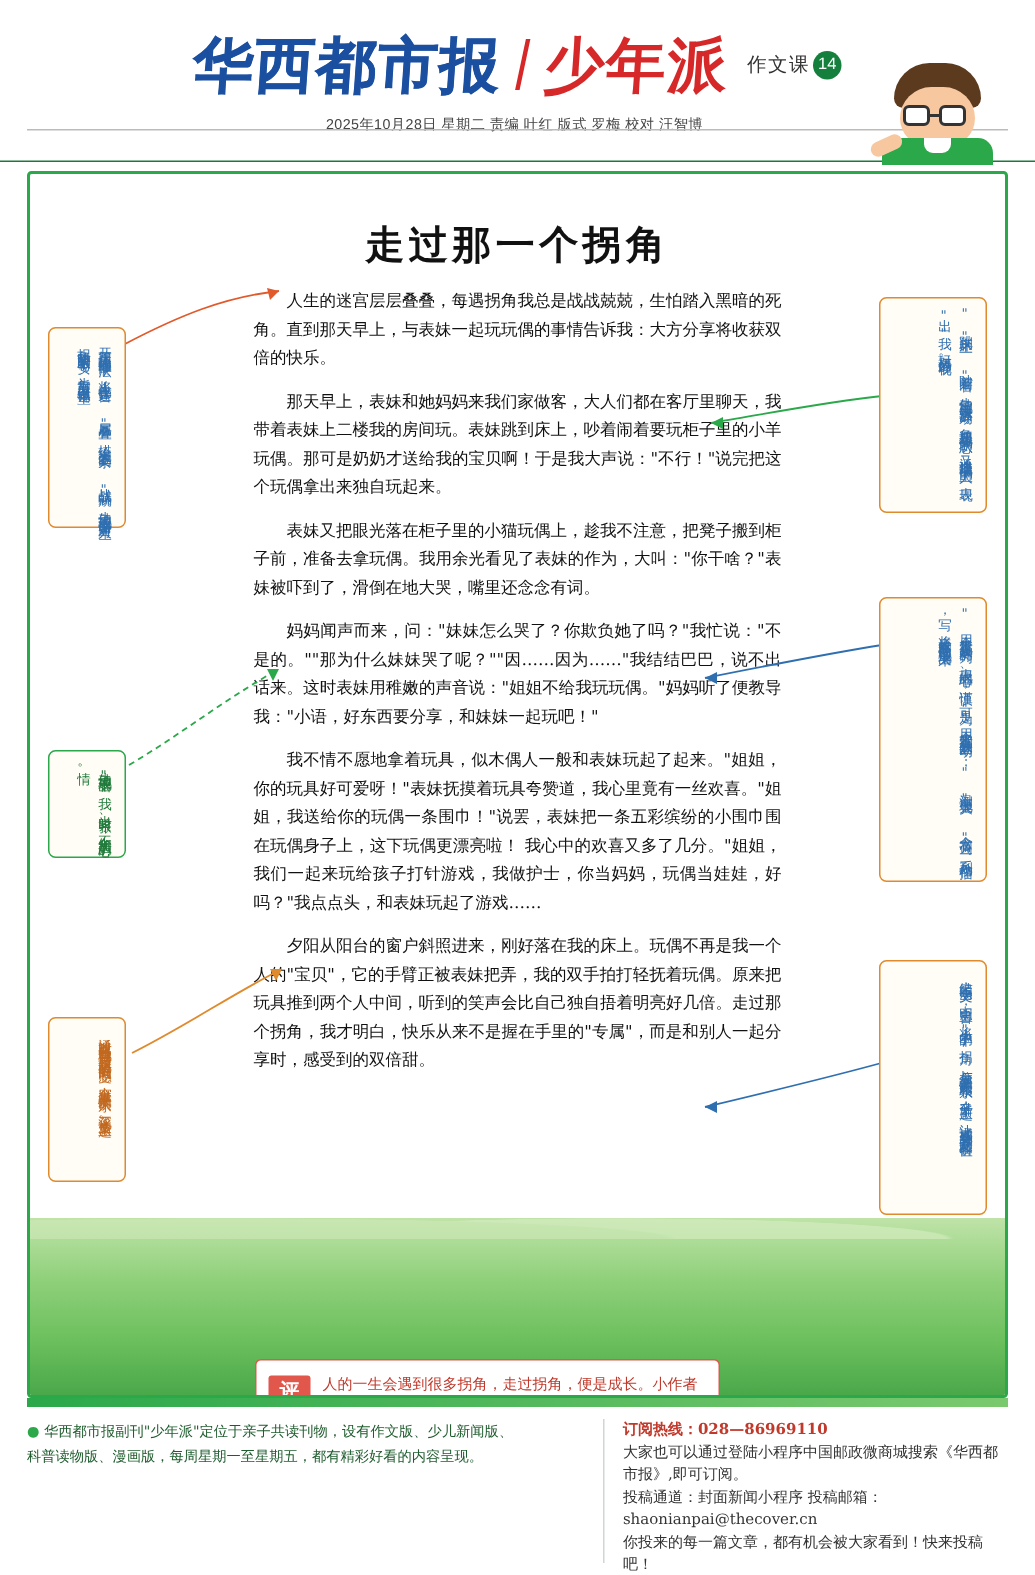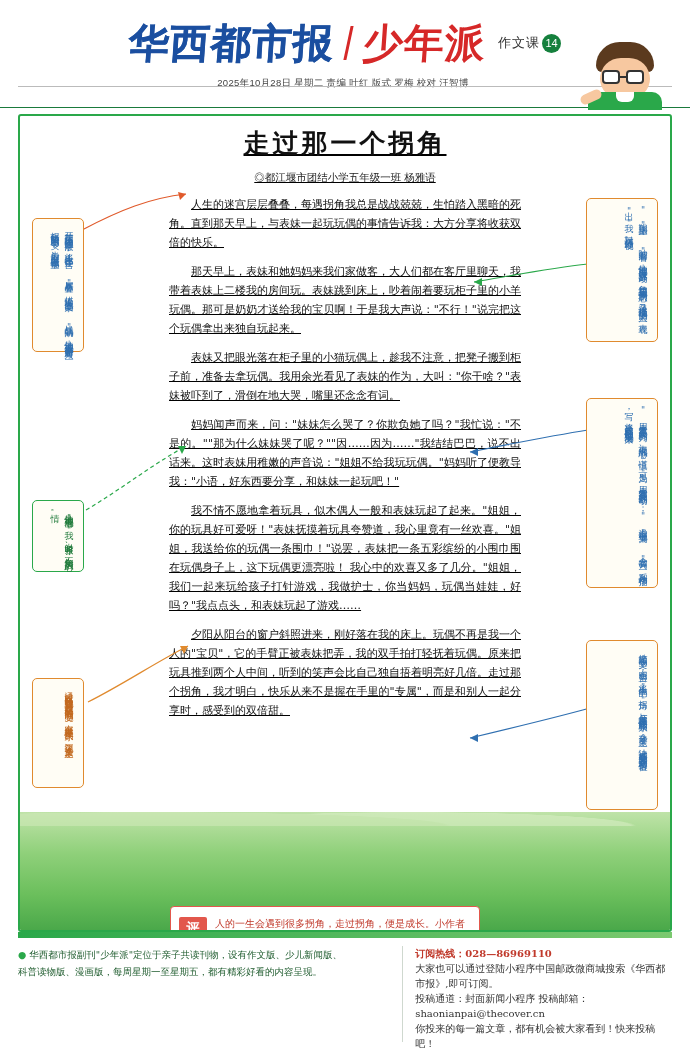--- a/index.html
+++ b/index.html
@@ -92,23 +92,22 @@
       linear-gradient(to bottom, #bfe3a8 0%, #8fd07a 35%, #6bbf5c 70%, #4aa84a 100%);
   }
   .grass:after {
     content:""; position:absolute; left:0; right:0; top:-10px; height:24px;
     background: radial-gradient(ellipse at 20% 100%, #cfe9b8 0 40%, transparent 41%),
                 radial-gradient(ellipse at 60% 100%, #d8eec4 0 40%, transparent 41%);
     opacity:.6;
   }
   .article {
     position: relative;
-    padding: 4px 26px 0 26px;
+    padding: 24px 26px 0 26px;
     z-index: 2;
-    text-decoration: underline;
   }
   .title {
     text-align: center;
     font-family: "DejaVu Serif", serif;
     font-weight: bold;
     font-size: 26px;
     color: #111;
     letter-spacing: 3px;
     margin: 6px 0 10px 0;
   }
@@ -224,21 +223,20 @@
         <div class="collar"></div>
         <div class="arm"></div>
     </div>
   </div>
 
   <div class="frame">
     <div class="grass"></div>
 
     <div class="article">
       <div class="title">走过那一个拐角</div>
-      <div class="byline">◎都江堰市团结小学五年级一班 杨雅语</div>
 
       <div class="col">
         <p>人生的迷宫层层叠叠，每遇拐角我总是战战兢兢，生怕踏入黑暗的死角。直到那天早上，与表妹一起玩玩偶的事情告诉我：大方分享将收获双倍的快乐。</p>
         <p>那天早上，表妹和她妈妈来我们家做客，大人们都在客厅里聊天，我带着表妹上二楼我的房间玩。表妹跳到床上，吵着闹着要玩柜子里的小羊玩偶。那可是奶奶才送给我的宝贝啊！于是我大声说："不行！"说完把这个玩偶拿出来独自玩起来。</p>
         <p>表妹又把眼光落在柜子里的小猫玩偶上，趁我不注意，把凳子搬到柜子前，准备去拿玩偶。我用余光看见了表妹的作为，大叫："你干啥？"表妹被吓到了，滑倒在地大哭，嘴里还念念有词。</p>
         <p>妈妈闻声而来，问："妹妹怎么哭了？你欺负她了吗？"我忙说："不是的。""那为什么妹妹哭了呢？""因……因为……"我结结巴巴，说不出话来。这时表妹用稚嫩的声音说："姐姐不给我玩玩偶。"妈妈听了便教导我："小语，好东西要分享，和妹妹一起玩吧！"</p>
         <p>我不情不愿地拿着玩具，似木偶人一般和表妹玩起了起来。"姐姐，你的玩具好可爱呀！"表妹抚摸着玩具夸赞道，我心里竟有一丝欢喜。"姐姐，我送给你的玩偶一条围巾！"说罢，表妹把一条五彩缤纷的小围巾围在玩偶身子上，这下玩偶更漂亮啦！ 我心中的欢喜又多了几分。"姐姐，我们一起来玩给孩子打针游戏，我做护士，你当妈妈，玩偶当娃娃，好吗？"我点点头，和表妹玩起了游戏……</p>
         <p>夕阳从阳台的窗户斜照进来，刚好落在我的床上。玩偶不再是我一个人的"宝贝"，它的手臂正被表妹把弄，我的双手拍打轻抚着玩偶。原来把玩具推到两个人中间，听到的笑声会比自己独自捂着明亮好几倍。走过那个拐角，我才明白，快乐从来不是握在手里的"专属"，而是和别人一起分享时，感受到的双倍甜。</p>
       </div>
 

